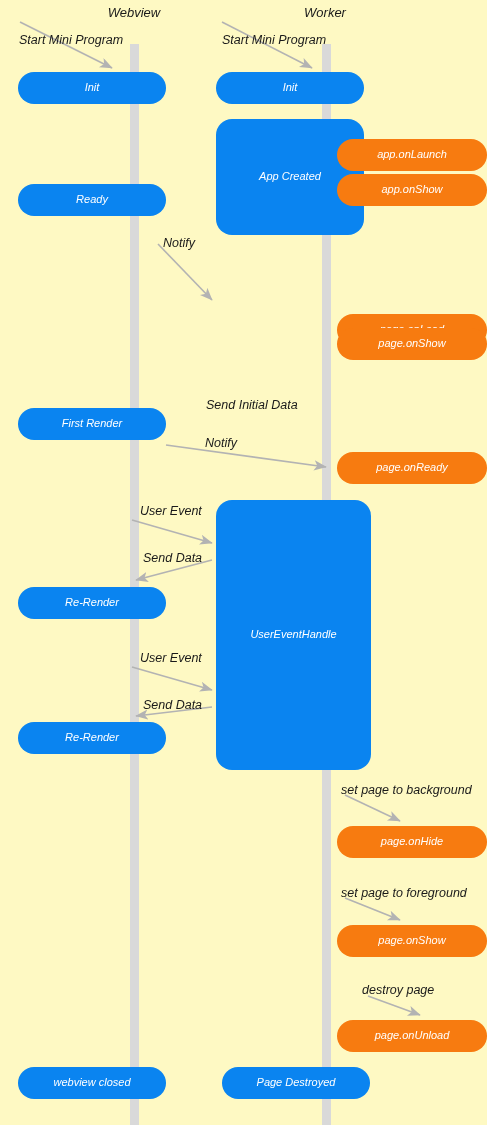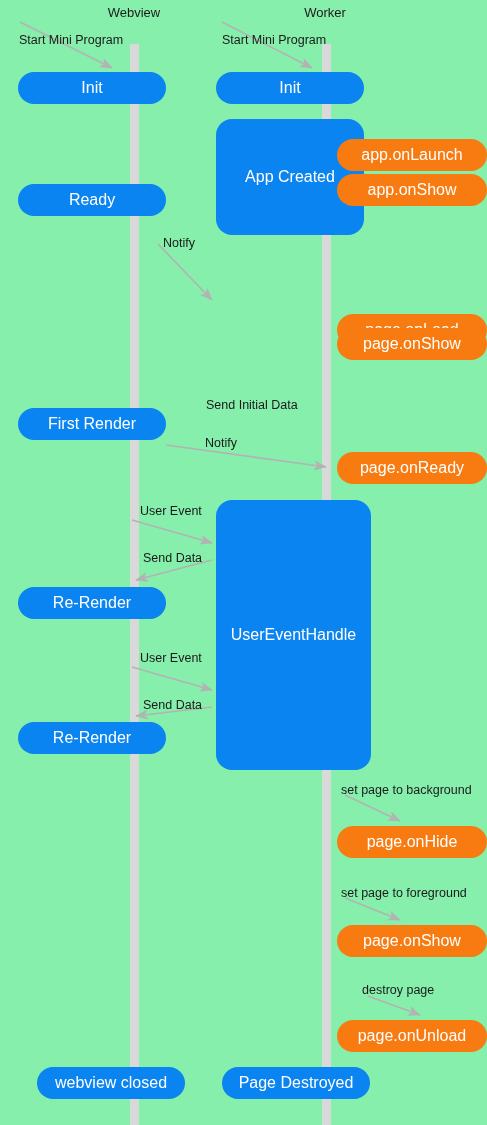--- a/index.html
+++ b/index.html
@@ -4,43 +4,44 @@
 <style>
   html, body {
     margin: 0;
     padding: 0;
     background: #ffffff;
   }
   #stage {
     position: relative;
     width: 487px;
     height: 1125px;
-    background: #86efac;
+    background: #fef9c3;
     font-family: "Liberation Sans", sans-serif;
     overflow: hidden;
+    font-style: italic;
   }
   .lane-label {
     position: absolute;
     font-size: 13px;
     color: #1a1a1a;
     text-align: center;
     white-space: nowrap;
   }
   .lifeline {
     position: absolute;
     width: 9px;
     background: #d9d9d9;
   }
   .box {
     position: absolute;
     box-sizing: border-box;
     display: flex;
     align-items: center;
     justify-content: center;
-    font-size: 16px;
+    font-size: 11px;
     color: #ffffff;
     text-align: center;
     line-height: 1.2;
     border-radius: 16px;
   }
   .blue { background: #0a84f0; }
   .orange { background: #f77b10; }
   .edge-label {
     position: absolute;
     font-size: 12.5px;
@@ -100,21 +101,21 @@
   <div class="edge-label" style="left:143px; top:698px;">Send Data</div>
   <div class="edge-label" style="left:341px; top:783px;">set page to background</div>
   <div class="edge-label" style="left:341px; top:886px;">set page to foreground</div>
   <div class="edge-label" style="left:362px; top:983px;">destroy page</div>
 
   <div class="box blue" style="left:18px; top:72px; width:148px; height:32px;">Init</div>
   <div class="box blue" style="left:18px; top:184px; width:148px; height:32px;">Ready</div>
   <div class="box blue" style="left:18px; top:408px; width:148px; height:32px;">First Render</div>
   <div class="box blue" style="left:18px; top:587px; width:148px; height:32px;">Re-Render</div>
   <div class="box blue" style="left:18px; top:722px; width:148px; height:32px;">Re-Render</div>
-  <div class="box blue" style="left:18px; top:1067px; width:148px; height:32px;margin-left:19px;">webview closed</div>
+  <div class="box blue" style="left:18px; top:1067px; width:148px; height:32px;">webview closed</div>
 
   <div class="box blue" style="left:216px; top:72px; width:148px; height:32px;">Init</div>
   <div class="box blue" style="left:216px; top:119px; width:148px; height:116px;">App Created</div>
   <div class="box blue" style="left:216px; top:500px; width:155px; height:270px;">UserEventHandle</div>
   <div class="box blue" style="left:222px; top:1067px; width:148px; height:32px;">Page Destroyed</div>
 
   <div class="box orange" style="left:337px; top:139px; width:150px; height:32px;">app.onLaunch</div>
   <div class="box orange" style="left:337px; top:174px; width:150px; height:32px;">app.onShow</div>
   <div class="box orange" style="left:337px; top:282px; width:150px; height:32px;margin-top:32px;">page.onLoad</div>
   <div class="box orange" style="left:337px; top:328px; width:150px; height:32px;">page.onShow</div>

